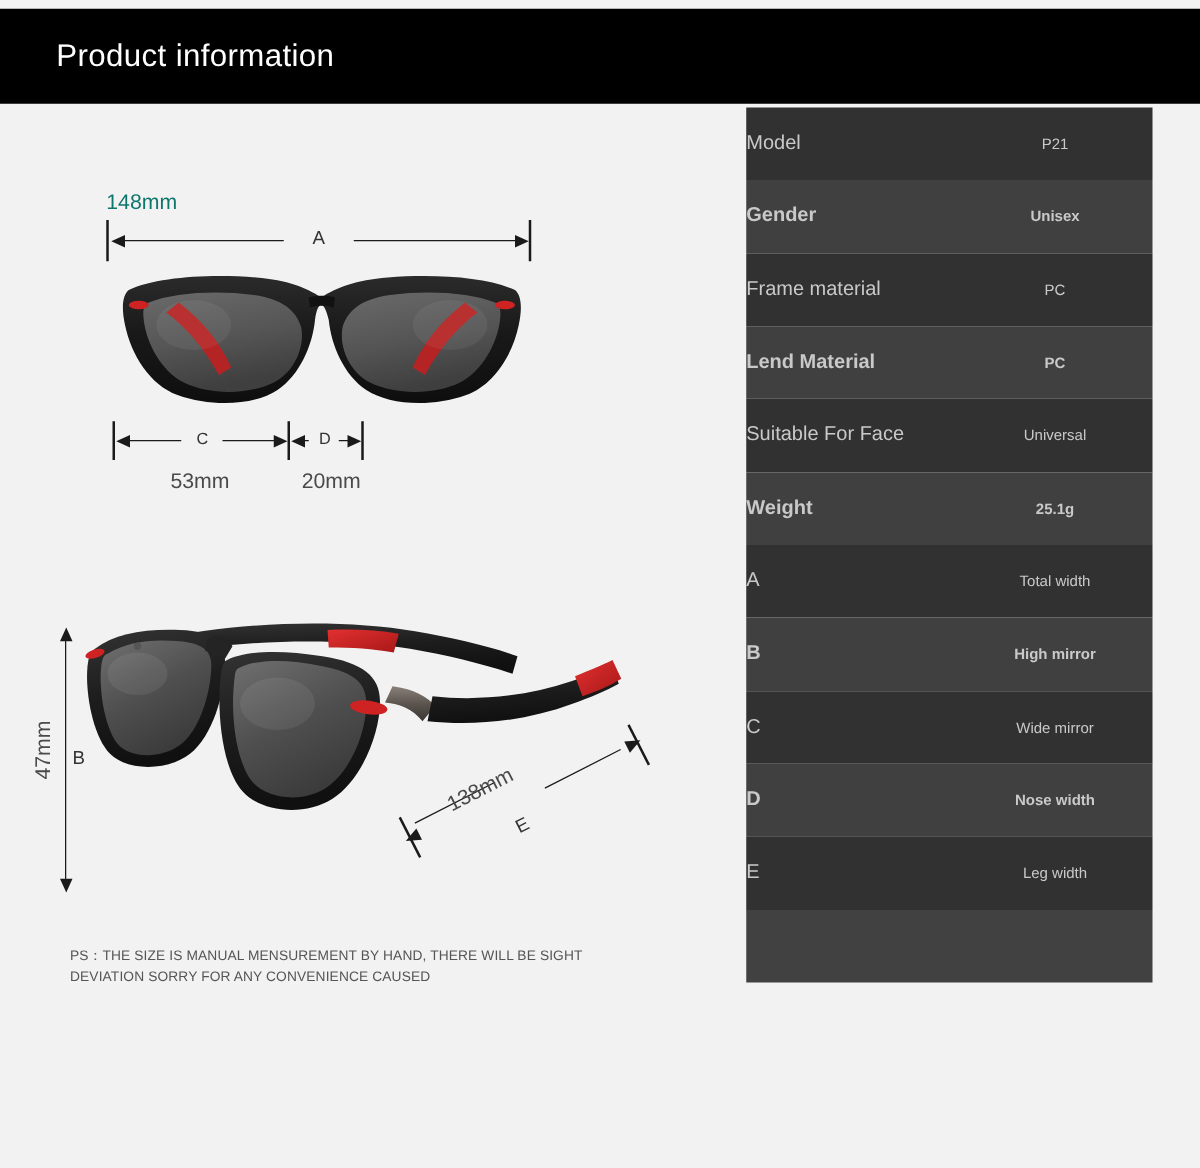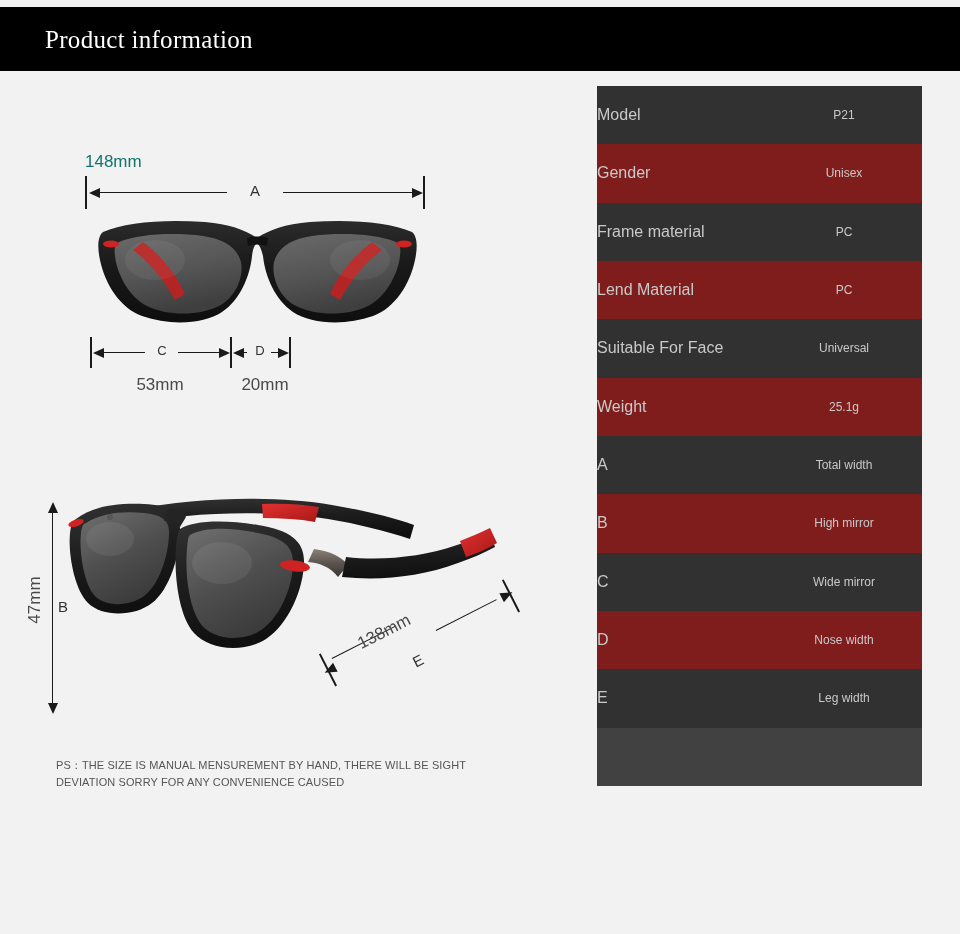--- a/index.html
+++ b/index.html
@@ -14,25 +14,24 @@
     overflow: hidden;
     position: relative;
   }
 
   
   #header-banner {
     position: absolute;
     left: 0;
     top: 7px;
     width: 960px;
-    height: 64px;
+    height: 76px;
     background: #000000;
     display: flex;
     align-items: center;
-    font-family: Liberation Serif, serif;
   }
   #header-title {
     color: #ffffff;
     font-size: 25px;
     font-weight: 400;
     letter-spacing: 0.3px;
     margin-left: 45px;
     line-height: 1;
   }
 
@@ -284,21 +283,21 @@
     width: 325px;
     height: 700px;
   }
   .spec-row {
     display: flex;
     align-items: center;
     height: 58.34px;
     box-sizing: border-box;
   }
   .spec-row.odd  { background: #313131; }
-  .spec-row.even { background: #7f1d1d; }
+  .spec-row.even { background: #404040; font-weight: bold; }
   .spec-row.empty { background: #414141; }
   .spec-key {
     flex: 0 0 52%;
     text-align: left;
     color: #c9c9c9;
     font-size: 16px;
   }
   .spec-val {
     flex: 1;
     text-align: center;

